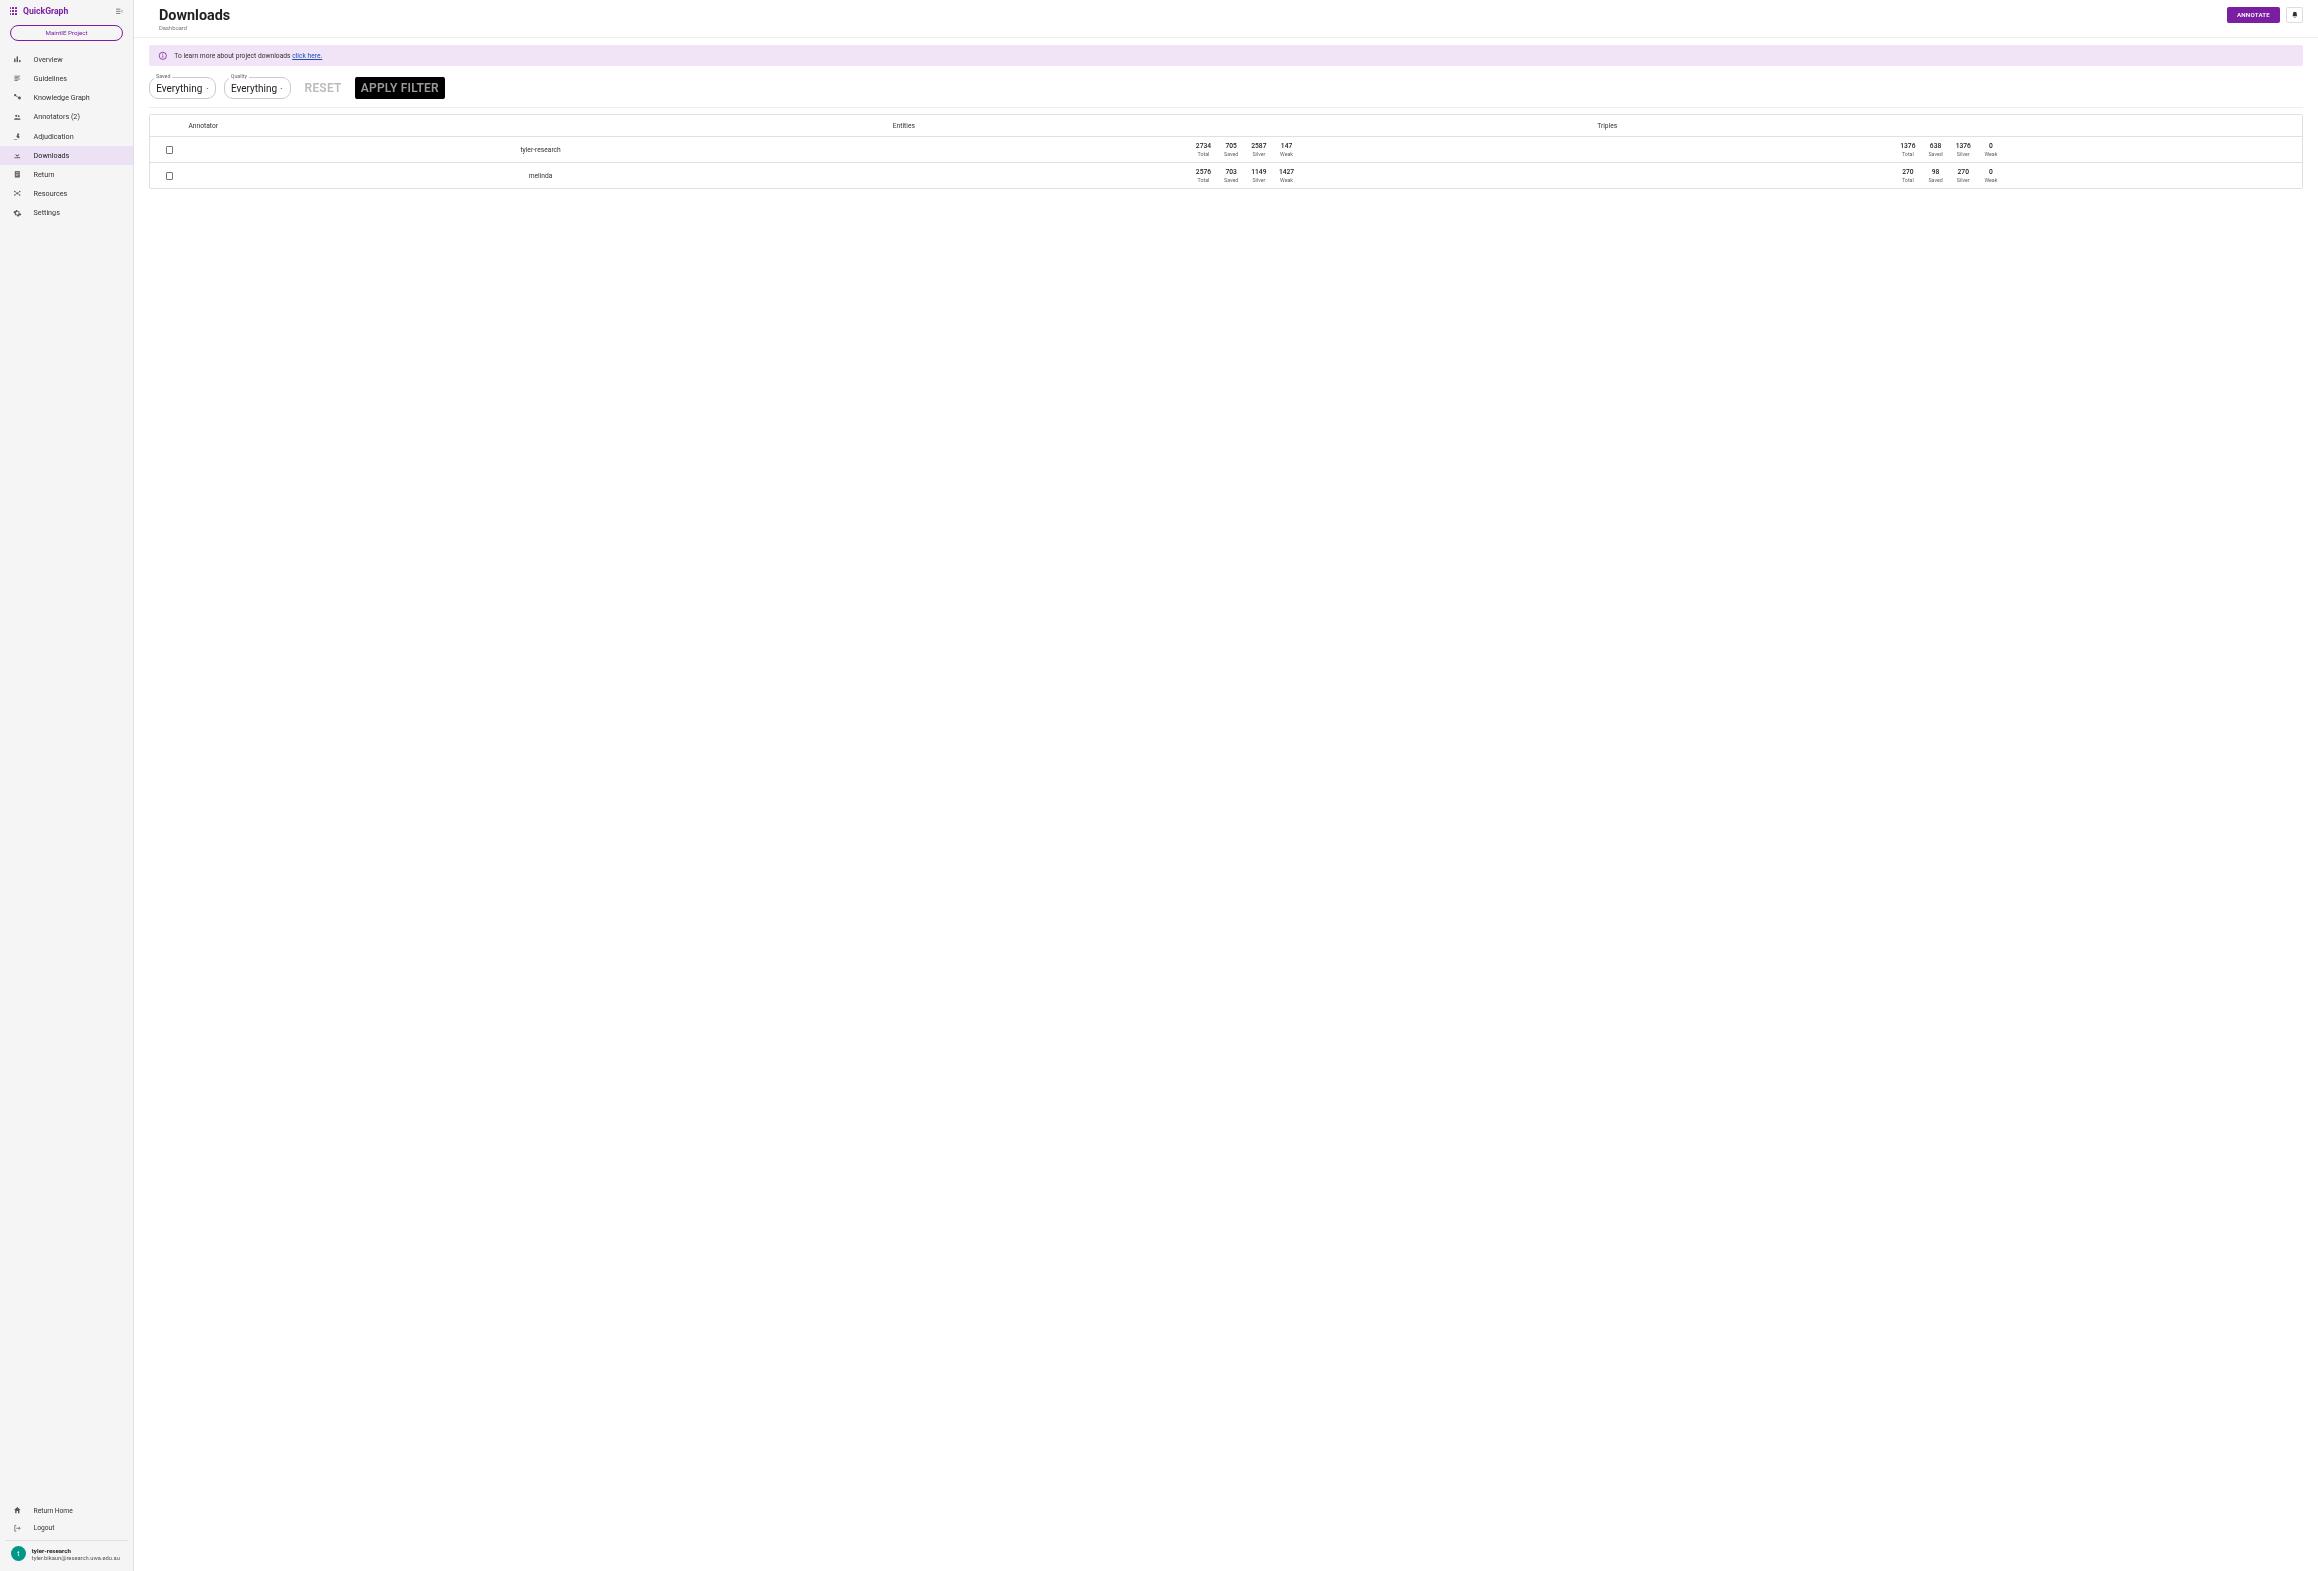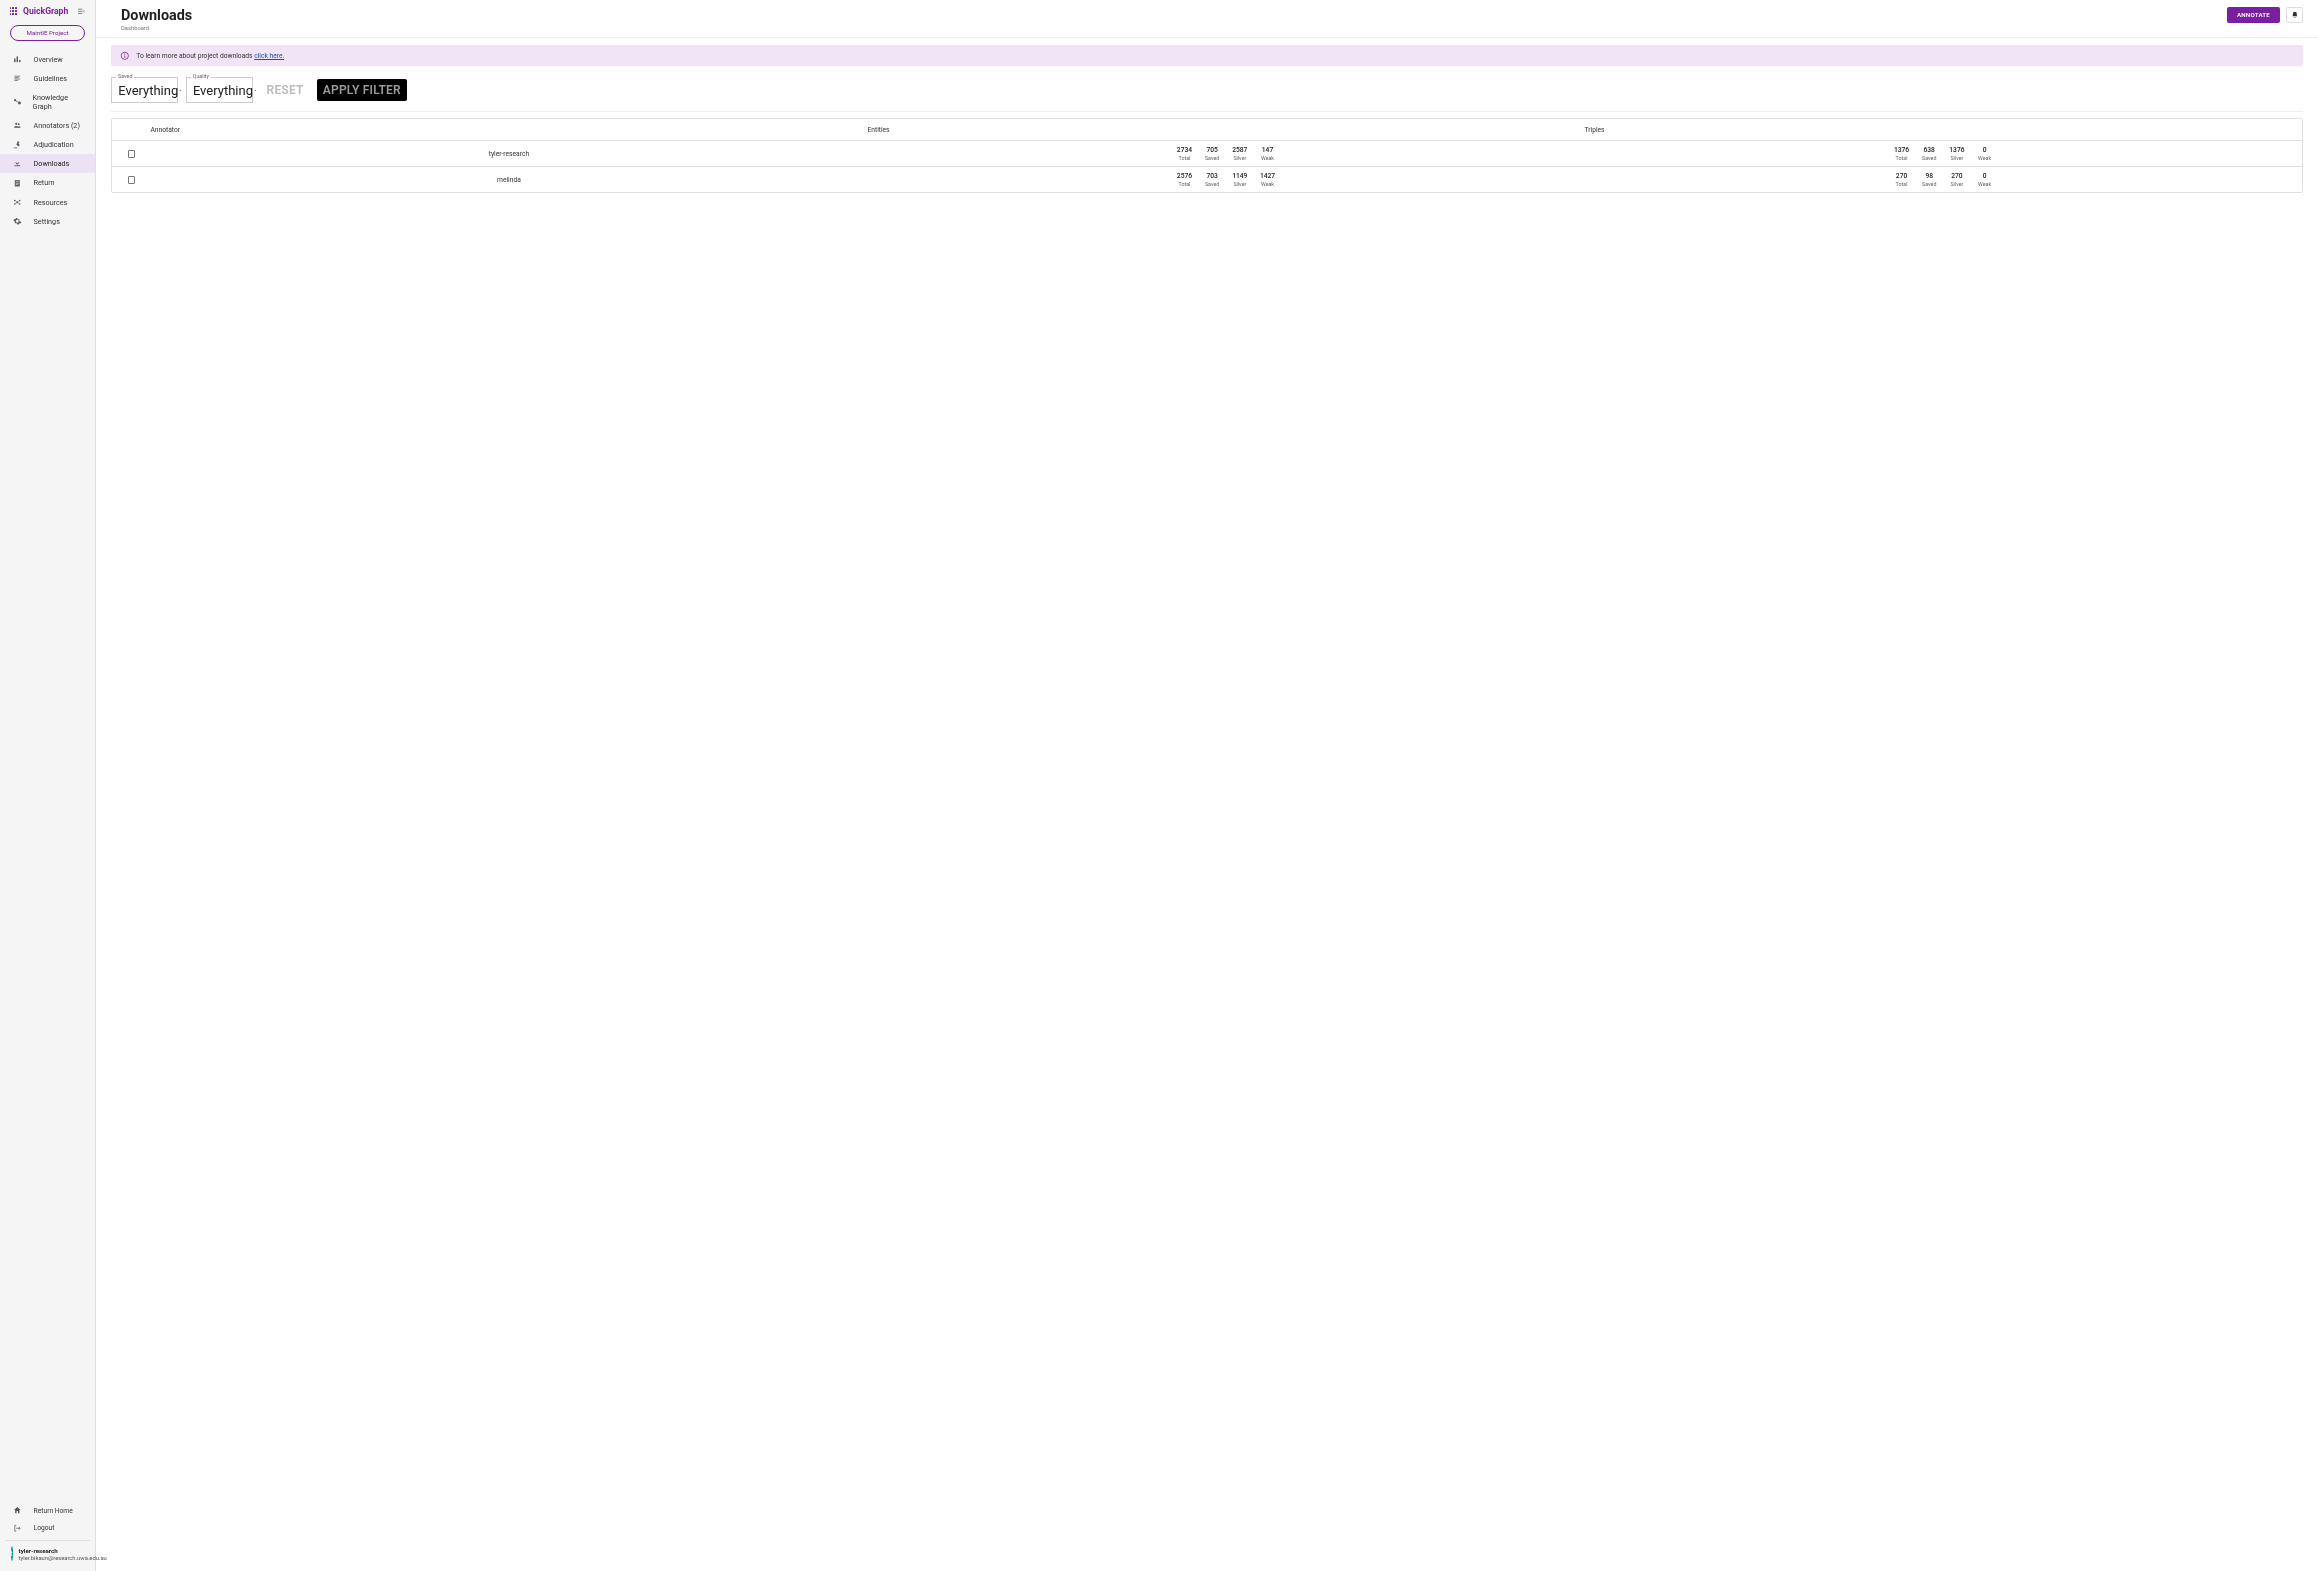--- a/index.html
+++ b/index.html
@@ -11,21 +11,21 @@
 
     body {
       display: flex;
       height: 100vh;
       background: #fff;
       color: #212121;
     }
 
     
     .sidebar {
-      width: 96px;
+      width: 134px;
       background: #f5f5f5;
       border-right: 0.5px solid #e0e0e0;
       display: flex;
       flex-direction: column;
       height: 100vh;
     }
 
     .sidebar-header {
       display: flex;
       align-items: center;
@@ -250,23 +250,23 @@
       top: -3.4px;
       left: 4.8px;
       background: #fff;
       padding: 0 1.9px;
       font-size: 5.3px;
       color: #666;
     }
 
     .select-wrap .sel {
       border: 0.5px solid #ccc;
-      border-radius: 0;
+      border-radius: 9px;
       padding: 4.8px 5.8px;
-      font-size: 13px;
+      font-size: 10px;
       display: flex;
       justify-content: space-between;
       align-items: center;
       cursor: pointer;
     }
 
     .text-btn {
       border: none;
       background: none;
       font-size: 12px;

